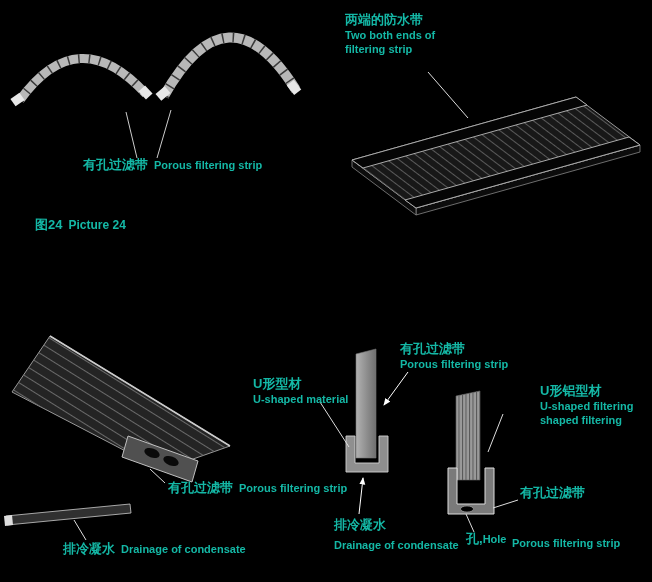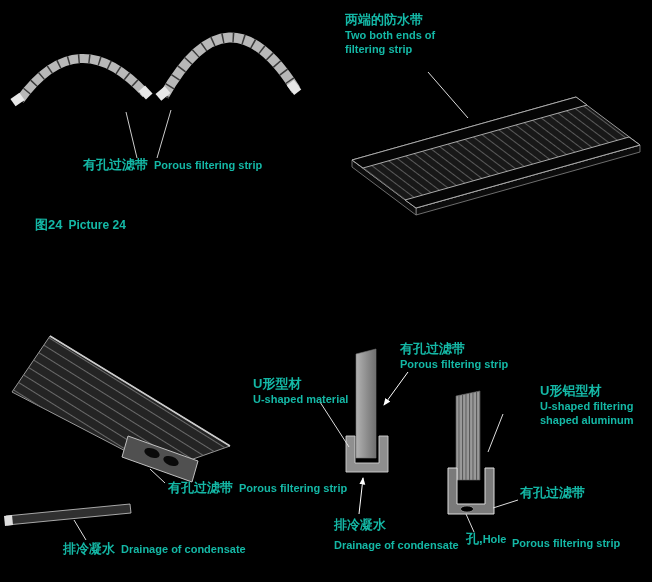--- a/index.html
+++ b/index.html
@@ -137,21 +137,21 @@
   </div>
 
   <div class="lbl stack" style="left:334px;top:516px;">
     <div class="cn">排冷凝水</div>
     <div class="en" style="margin-top:5px;">Drainage of condensate</div>
   </div>
 
   <div class="lbl stack" style="left:504px;top:382px;margin-left:36px;">
     <div class="cn">U形铝型材</div>
     <div class="en">U-shaped filtering</div>
-    <div class="en">shaped aluminum</div>
+    <div class="en">shaped filtering</div>
   </div>
 
   <div class="lbl" style="left:466px;top:530px;">
     <span class="cn">孔,</span><span class="en" style="margin-left:0;">Hole</span>
   </div>
 
   <div class="lbl" style="left:520px;top:484px;">
     <span class="cn">有孔过滤带</span>
   </div>
   <div class="lbl" style="left:512px;top:534px;">

